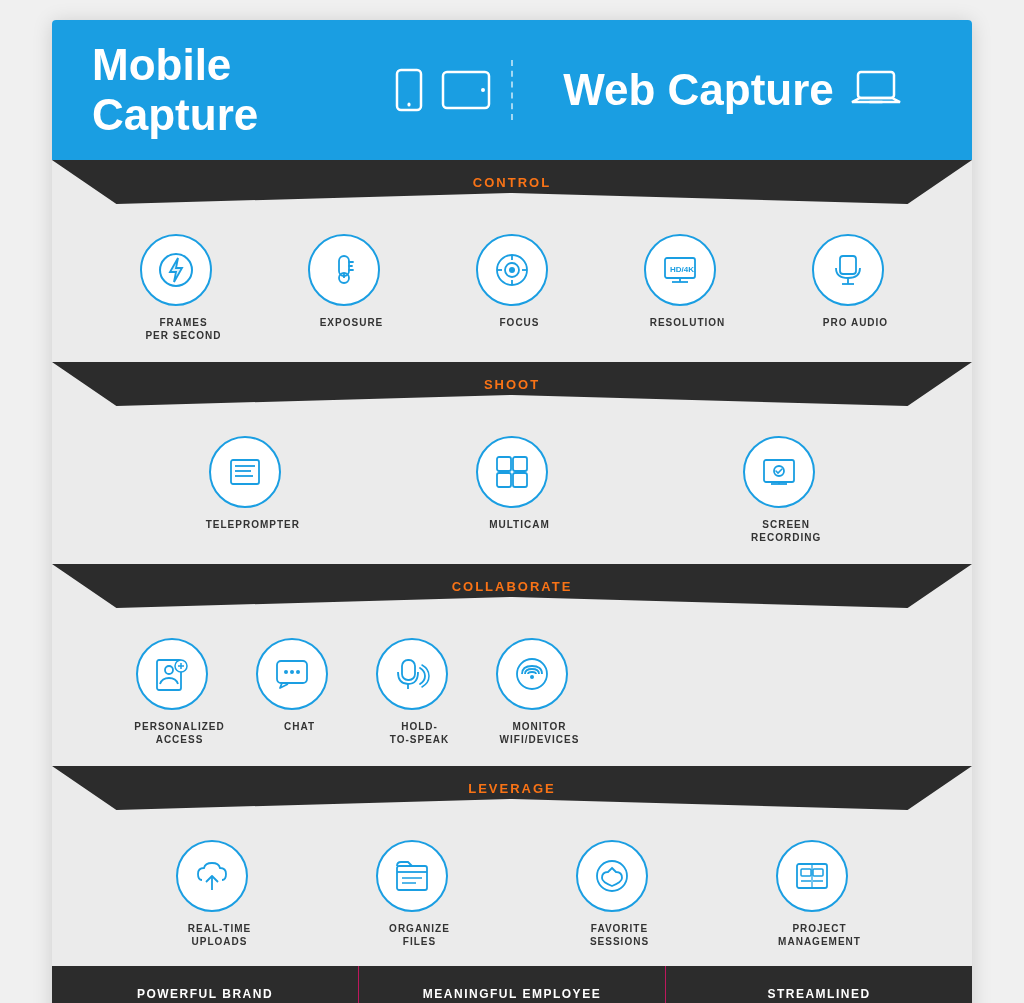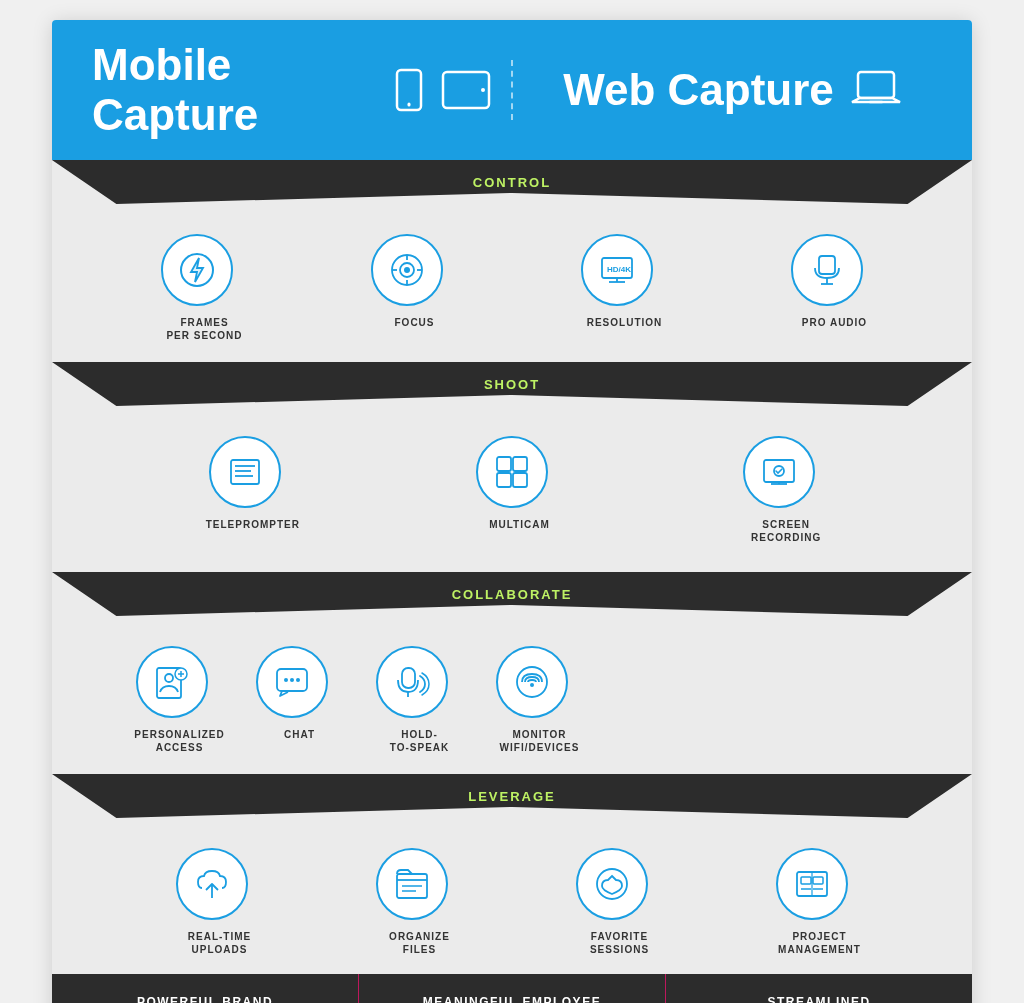--- a/index.html
+++ b/index.html
@@ -79,21 +79,21 @@
       position: relative;
       height: 44px;
       display: flex;
       align-items: center;
       justify-content: center;
       clip-path: polygon(0 0, 100% 0, 93% 100%, 50% 75%, 7% 100%);
     }
     .section-banner-text {
       font-size: 13px;
       font-weight: 700;
-      color: #bef264;
+      color: #f97316;
       letter-spacing: 2px;
     }
 
     
     .icons-grid {
       display: flex;
       justify-content: space-around;
       align-items: flex-start;
       padding: 30px 40px 20px;
       background: #ebebeb;
@@ -150,21 +150,21 @@
       color: white;
       letter-spacing: 1.5px;
       text-transform: uppercase;
       line-height: 1.4;
     }
 
     .shoot-grid {
       display: flex;
       justify-content: space-around;
       align-items: flex-start;
-      padding: 30px 60px 28px;
+      padding: 30px 60px 20px;
     }
 
     .collab-grid {
       display: flex;
       justify-content: flex-start;
       align-items: flex-start;
       padding: 30px 60px 20px;
     }
     .leverage-grid {
       display: flex;
@@ -219,20 +219,33 @@
           <div class="icon-circle">
             <svg viewBox="0 0 36 36" fill="none" xmlns="http://www.w3.org/2000/svg">
               <circle cx="18" cy="18" r="16" stroke="#1a9ee2" stroke-width="2"></circle>
               <path d="M20 6L12 20H18L16 30L24 16H18L20 6Z" stroke="#1a9ee2" stroke-width="1.8" fill="#1a9ee2" opacity="0.15"></path>
               <path d="M20 6L12 20H18L16 30L24 16H18L20 6Z" stroke="#1a9ee2" stroke-width="1.8" fill="none"></path>
             </svg>
           </div>
           <span class="icon-label">FRAMES<br>PER SECOND</span>
         </div>
 
+        <div class="icon-item">
+          <div class="icon-circle">
+            <svg viewBox="0 0 36 36" fill="none" xmlns="http://www.w3.org/2000/svg">
+              <rect x="13" y="4" width="10" height="20" rx="5" stroke="#1a9ee2" stroke-width="1.8"></rect>
+              <circle cx="18" cy="26" r="5" stroke="#1a9ee2" stroke-width="1.8"></circle>
+              <line x1="23" y1="10" x2="27" y2="10" stroke="#1a9ee2" stroke-width="1.8" stroke-linecap="round"></line>
+              <line x1="23" y1="14" x2="26" y2="14" stroke="#1a9ee2" stroke-width="1.8" stroke-linecap="round"></line>
+              <line x1="23" y1="18" x2="27" y2="18" stroke="#1a9ee2" stroke-width="1.8" stroke-linecap="round"></line>
+              <line x1="18" y1="22" x2="18" y2="26" stroke="#1a9ee2" stroke-width="1.8"></line>
+            </svg>
+          </div>
+          <span class="icon-label">EXPOSURE</span>
+        </div>
 
         <div class="icon-item">
           <div class="icon-circle">
             <svg viewBox="0 0 36 36" fill="none" xmlns="http://www.w3.org/2000/svg">
               <circle cx="18" cy="18" r="15" stroke="#1a9ee2" stroke-width="1.8"></circle>
               <circle cx="18" cy="18" r="7" stroke="#1a9ee2" stroke-width="1.8"></circle>
               <circle cx="18" cy="18" r="3" fill="#1a9ee2"></circle>
               <line x1="18" y1="3" x2="18" y2="8" stroke="#1a9ee2" stroke-width="1.8"></line>
               <line x1="18" y1="28" x2="18" y2="33" stroke="#1a9ee2" stroke-width="1.8"></line>
               <line x1="3" y1="18" x2="8" y2="18" stroke="#1a9ee2" stroke-width="1.8"></line>

